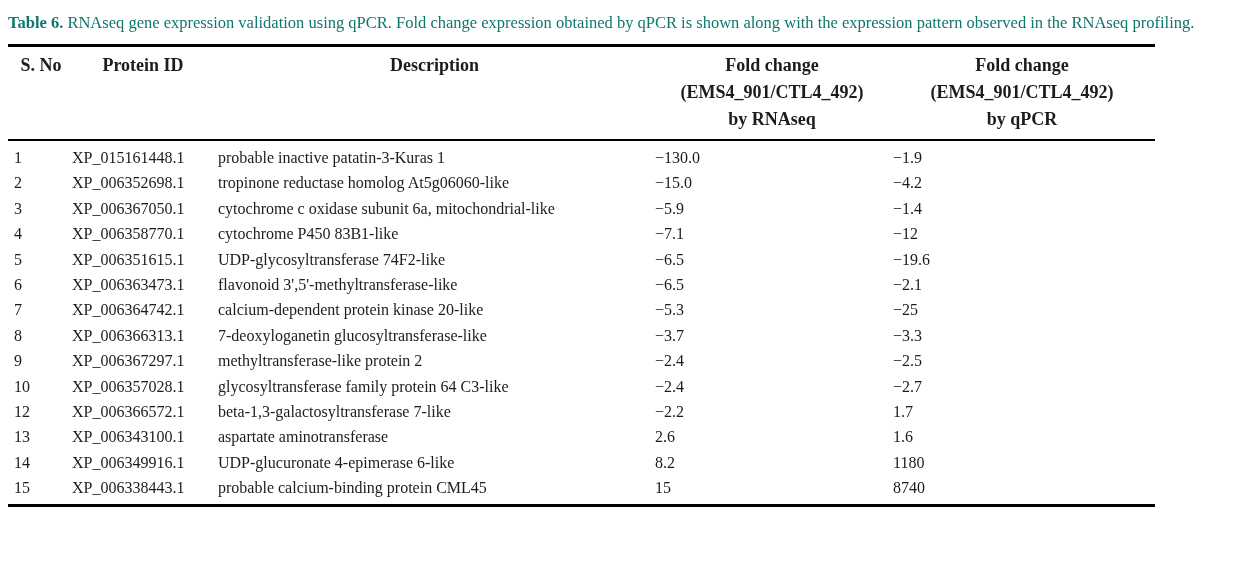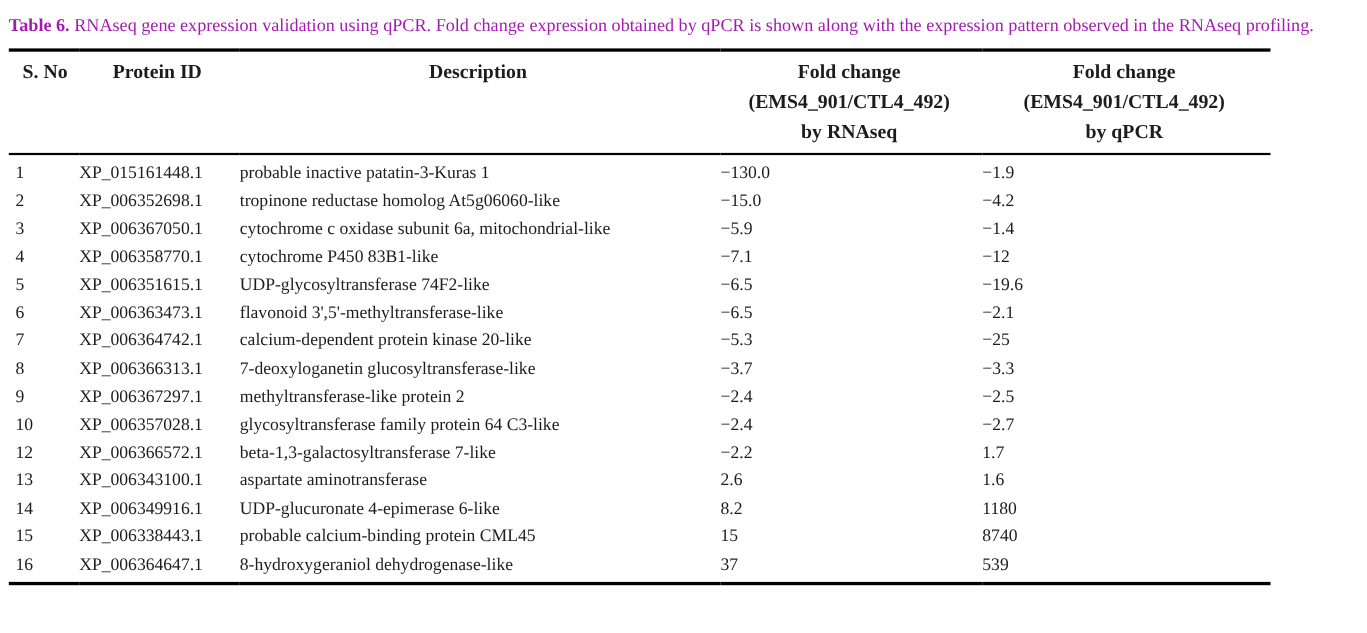--- a/index.html
+++ b/index.html
@@ -14,21 +14,21 @@
   .page {
     width: 1243px;
     height: 575px;
     padding: 9px 8px 0 8px;
   }
   .caption {
     width: 1228px;
     font-size: 16.5px;
     line-height: 28px;
     margin-bottom: 7px;
-    color: #a21caf;
+    color: #0f766e;
   }
   .caption b { font-weight: 700; }
   table.data-table {
     border-collapse: collapse;
     table-layout: fixed;
     width: 1147px;
     border-top: 3px solid #000000;
     border-bottom: 3px solid #000000;
     font-size: 16px;
   }
@@ -183,23 +183,16 @@
           <td>8.2</td>
           <td>1180</td>
         </tr>
         <tr>
           <td class="first">15</td>
           <td>XP_006338443.1</td>
           <td>probable calcium-binding protein CML45</td>
           <td>15</td>
           <td>8740</td>
         </tr>
-        <tr>
-          <td class="first">16</td>
-          <td>XP_006364647.1</td>
-          <td>8-hydroxygeraniol dehydrogenase-like</td>
-          <td>37</td>
-          <td>539</td>
-        </tr>
       </tbody>
   </table>
 
 </div>
 
 </body></html>

